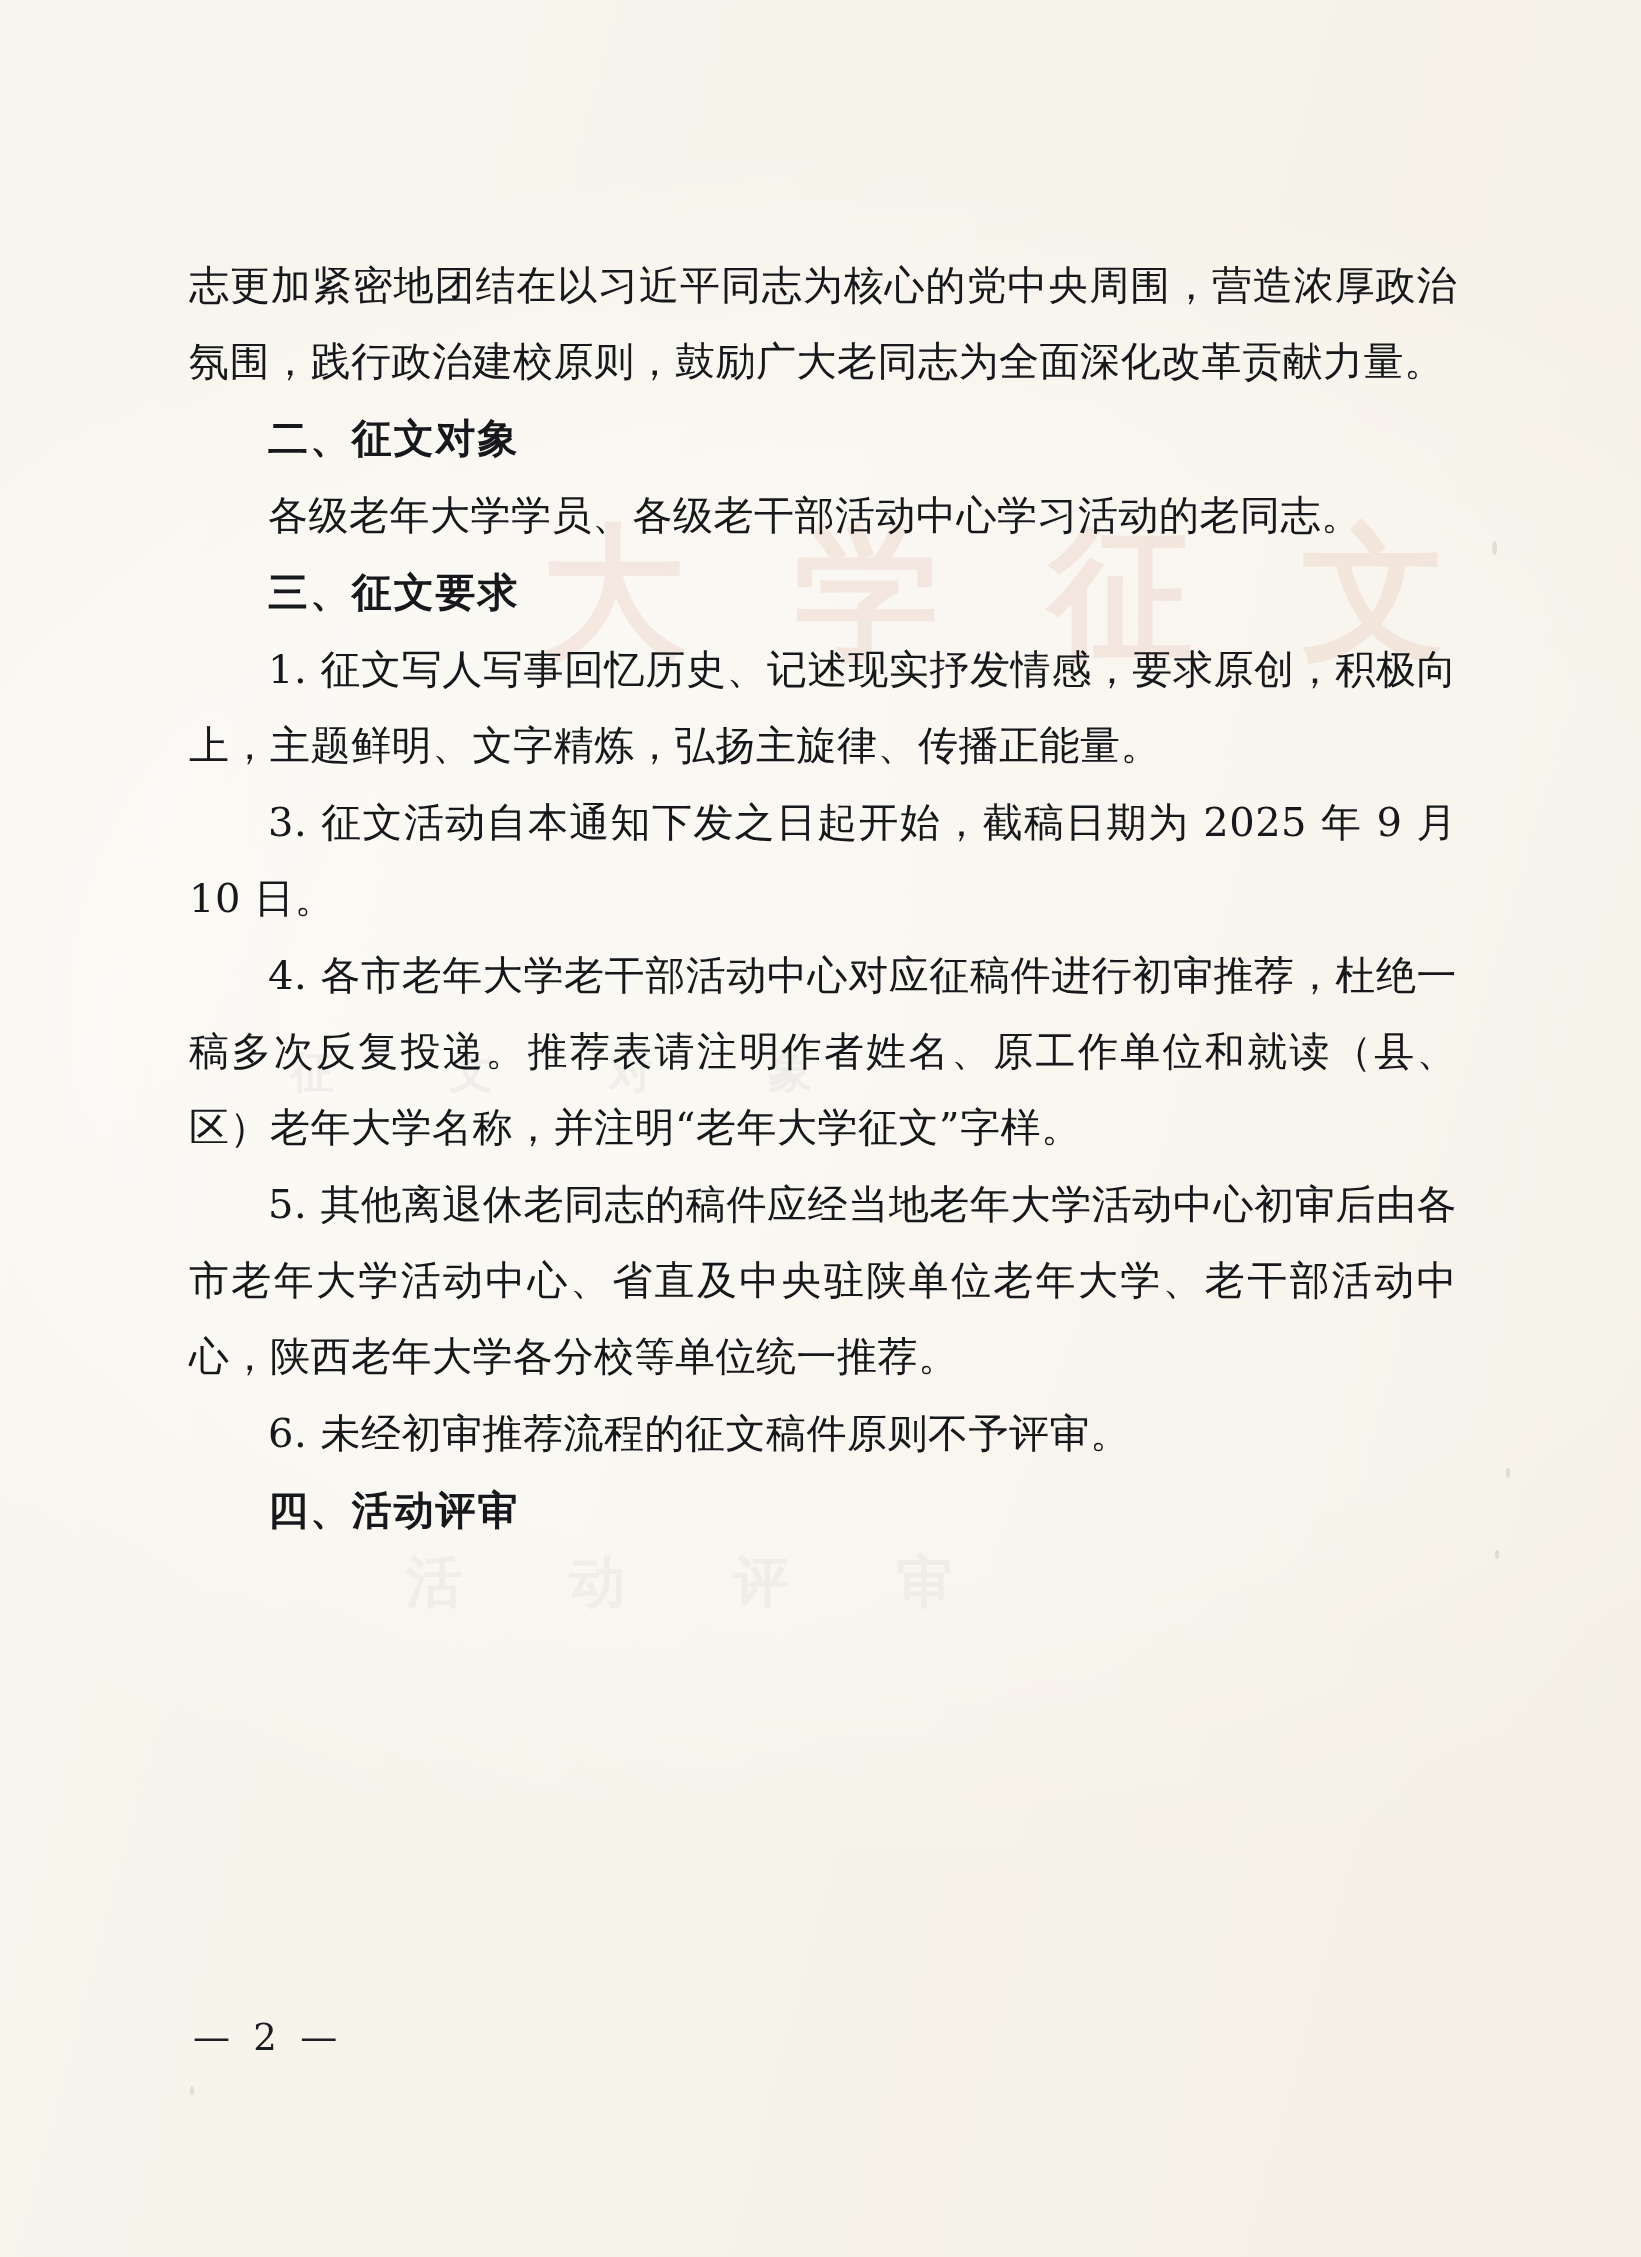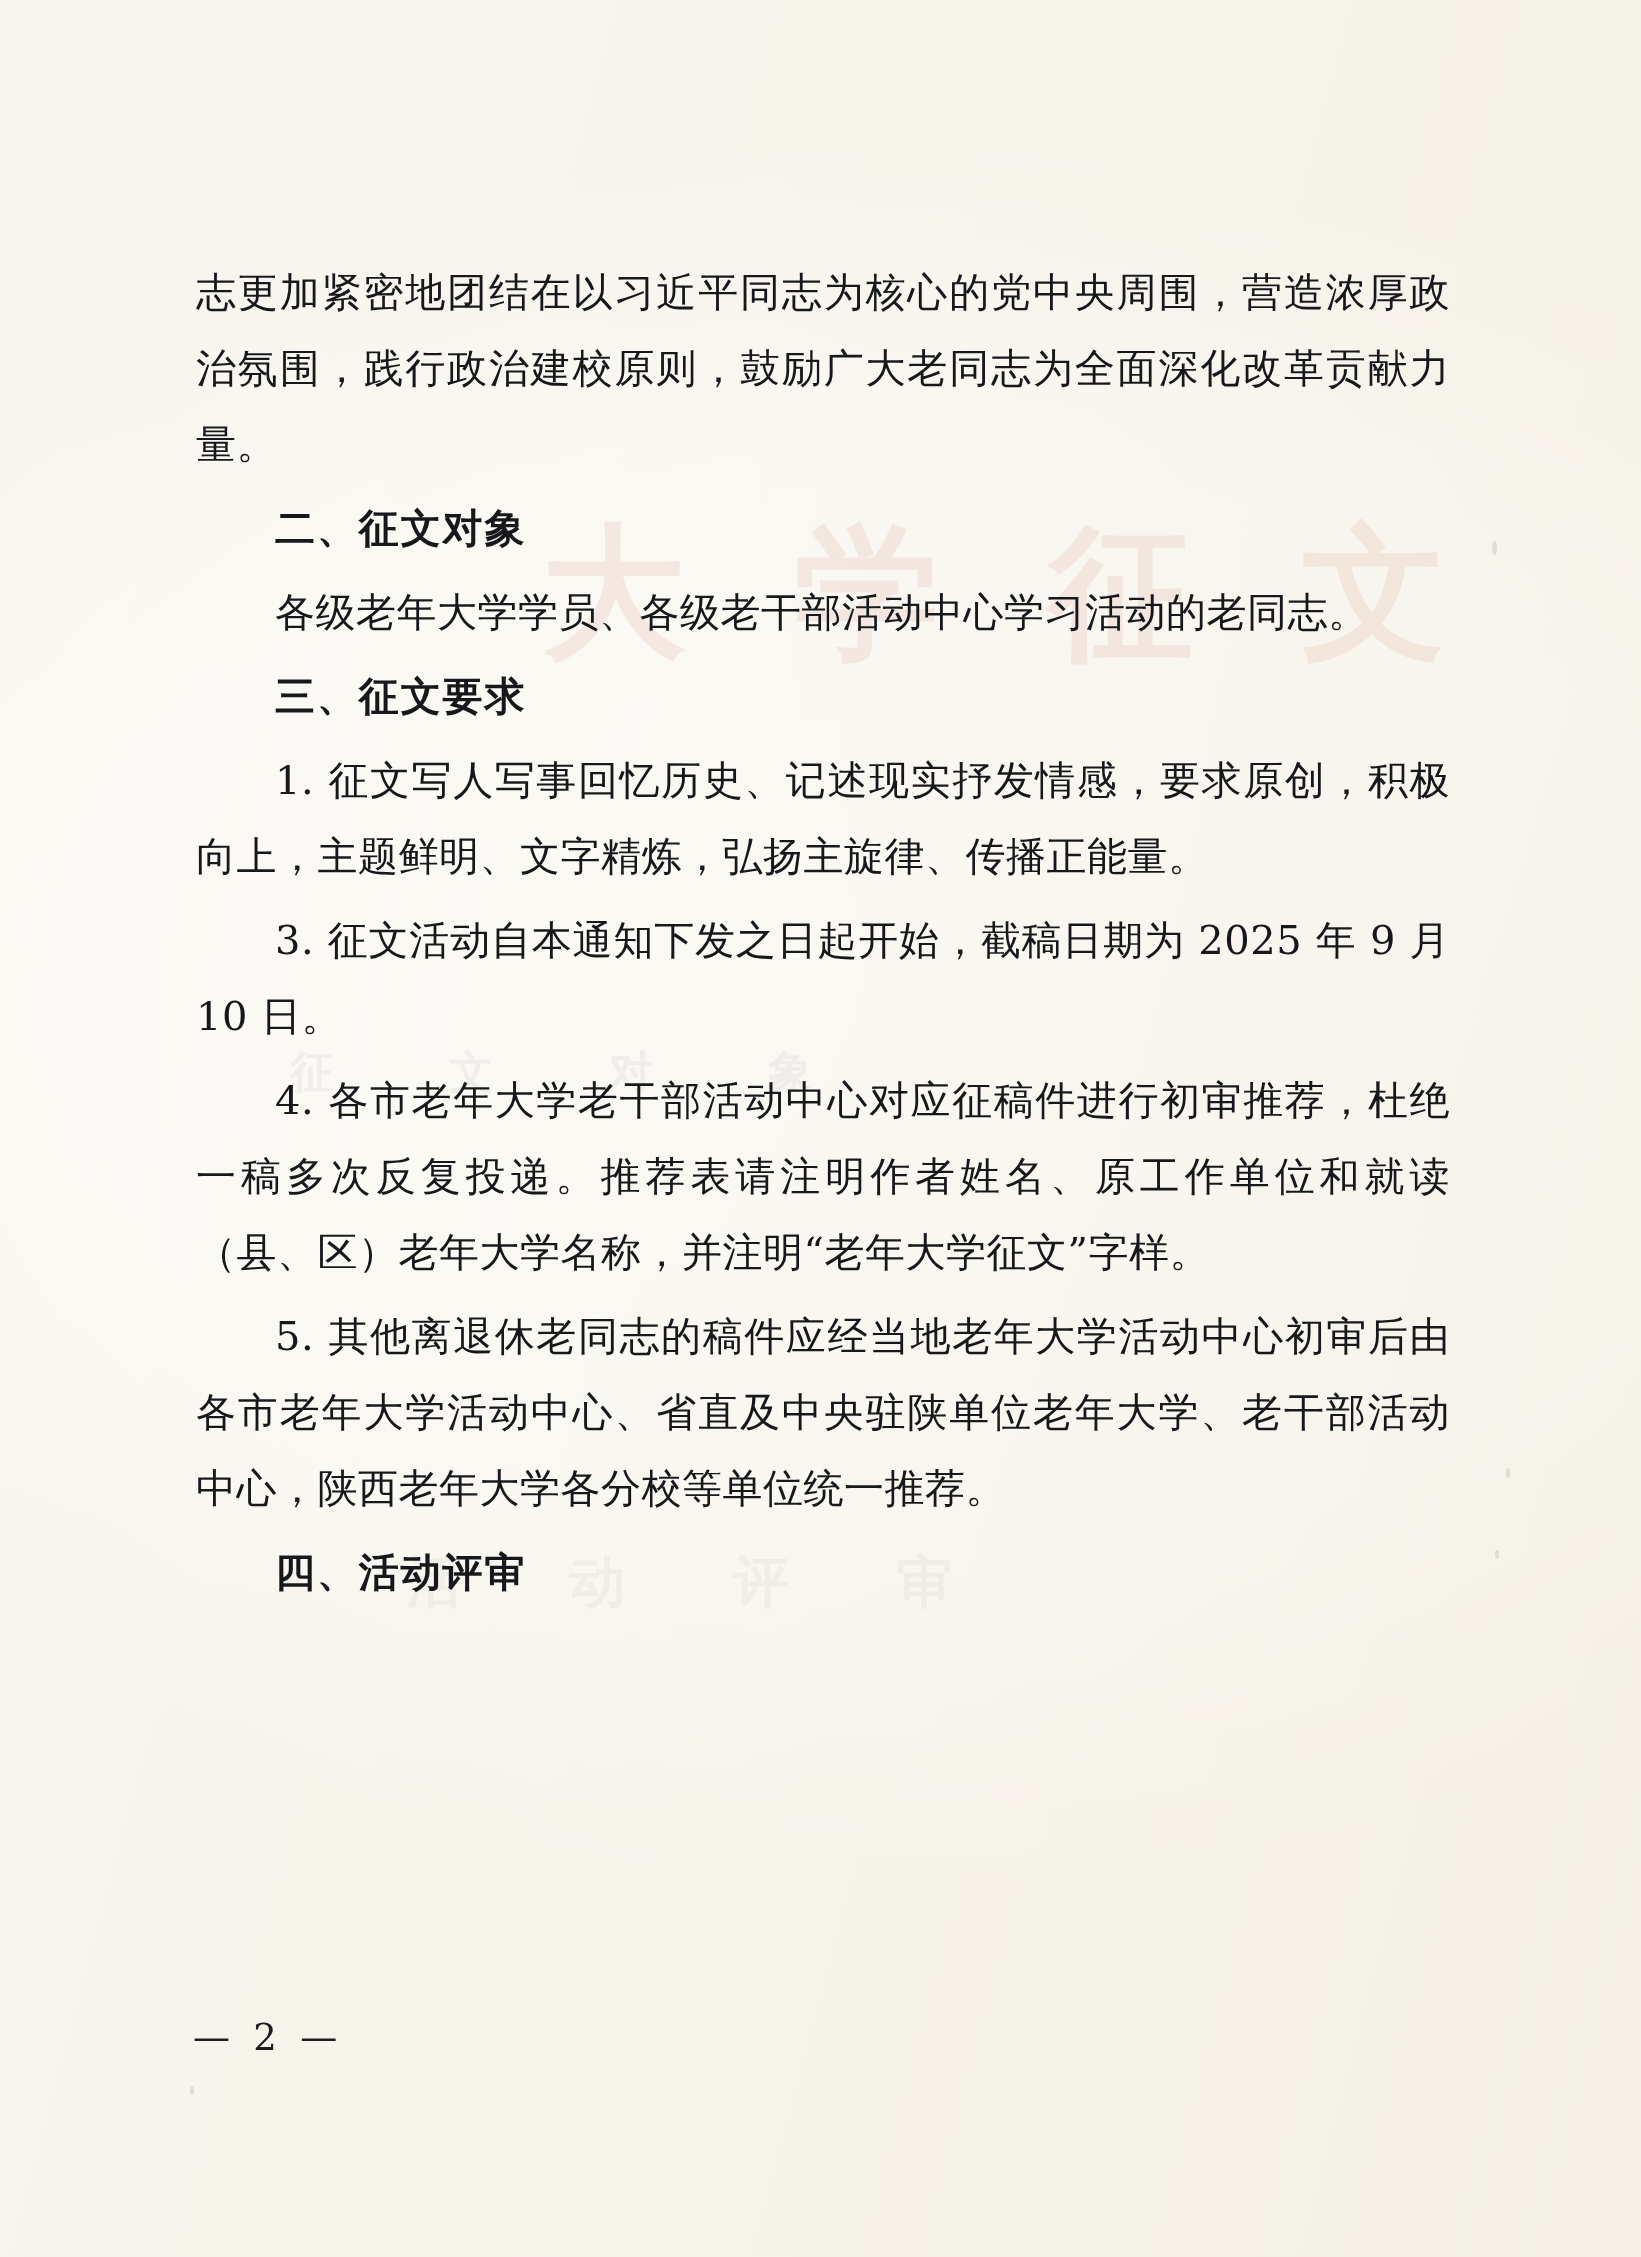--- a/index.html
+++ b/index.html
@@ -43,21 +43,21 @@
     pointer-events: none;
   }
 
   #content {
     position: absolute;
     left: 188px;
     top: 246px;
     width: 1270px;
   }
   p {
-    margin: 8px;
+    margin: 1px;
     color: #16181c;
     font-size: 40px;
     line-height: 76px;
     letter-spacing: 0.5px;
     text-align: justify;
     text-justify: inter-ideograph;
     font-family: "DejaVu Serif", serif;
   }
   p.cont { text-indent: 0; }
   p.ind { text-indent: 79px; }
@@ -95,20 +95,21 @@
     <p class="cont">志更加紧密地团结在以习近平同志为核心的党中央周围，营造浓厚政治氛围，践行政治建校原则，鼓励广大老同志为全面深化改革贡献力量。</p>
 
     <p class="heading">二、征文对象</p>
     <p class="ind">各级老年大学学员、各级老干部活动中心学习活动的老同志。</p>
 
     <p class="heading">三、征文要求</p>
     <p class="ind">1. 征文写人写事回忆历史、记述现实抒发情感，要求原创，积极向上，主题鲜明、文字精炼，弘扬主旋律、传播正能量。</p>
     <p class="ind">3. 征文活动自本通知下发之日起开始，截稿日期为 2025 年 9 月 10 日。</p>
     <p class="ind">4. 各市老年大学老干部活动中心对应征稿件进行初审推荐，杜绝一稿多次反复投递。推荐表请注明作者姓名、原工作单位和就读（县、区）老年大学名称，并注明“老年大学征文”字样。</p>
     <p class="ind">5. 其他离退休老同志的稿件应经当地老年大学活动中心初审后由各市老年大学活动中心、省直及中央驻陕单位老年大学、老干部活动中心，陕西老年大学各分校等单位统一推荐。</p>
+    <p class="ind">6. 未经初审推荐流程的征文稿件原则不予评审。</p>
 
     <p class="heading">四、活动评审</p>
 
   </div>
 
   <div id="pageno">— 2 —</div>
 
 </div>
 
 

